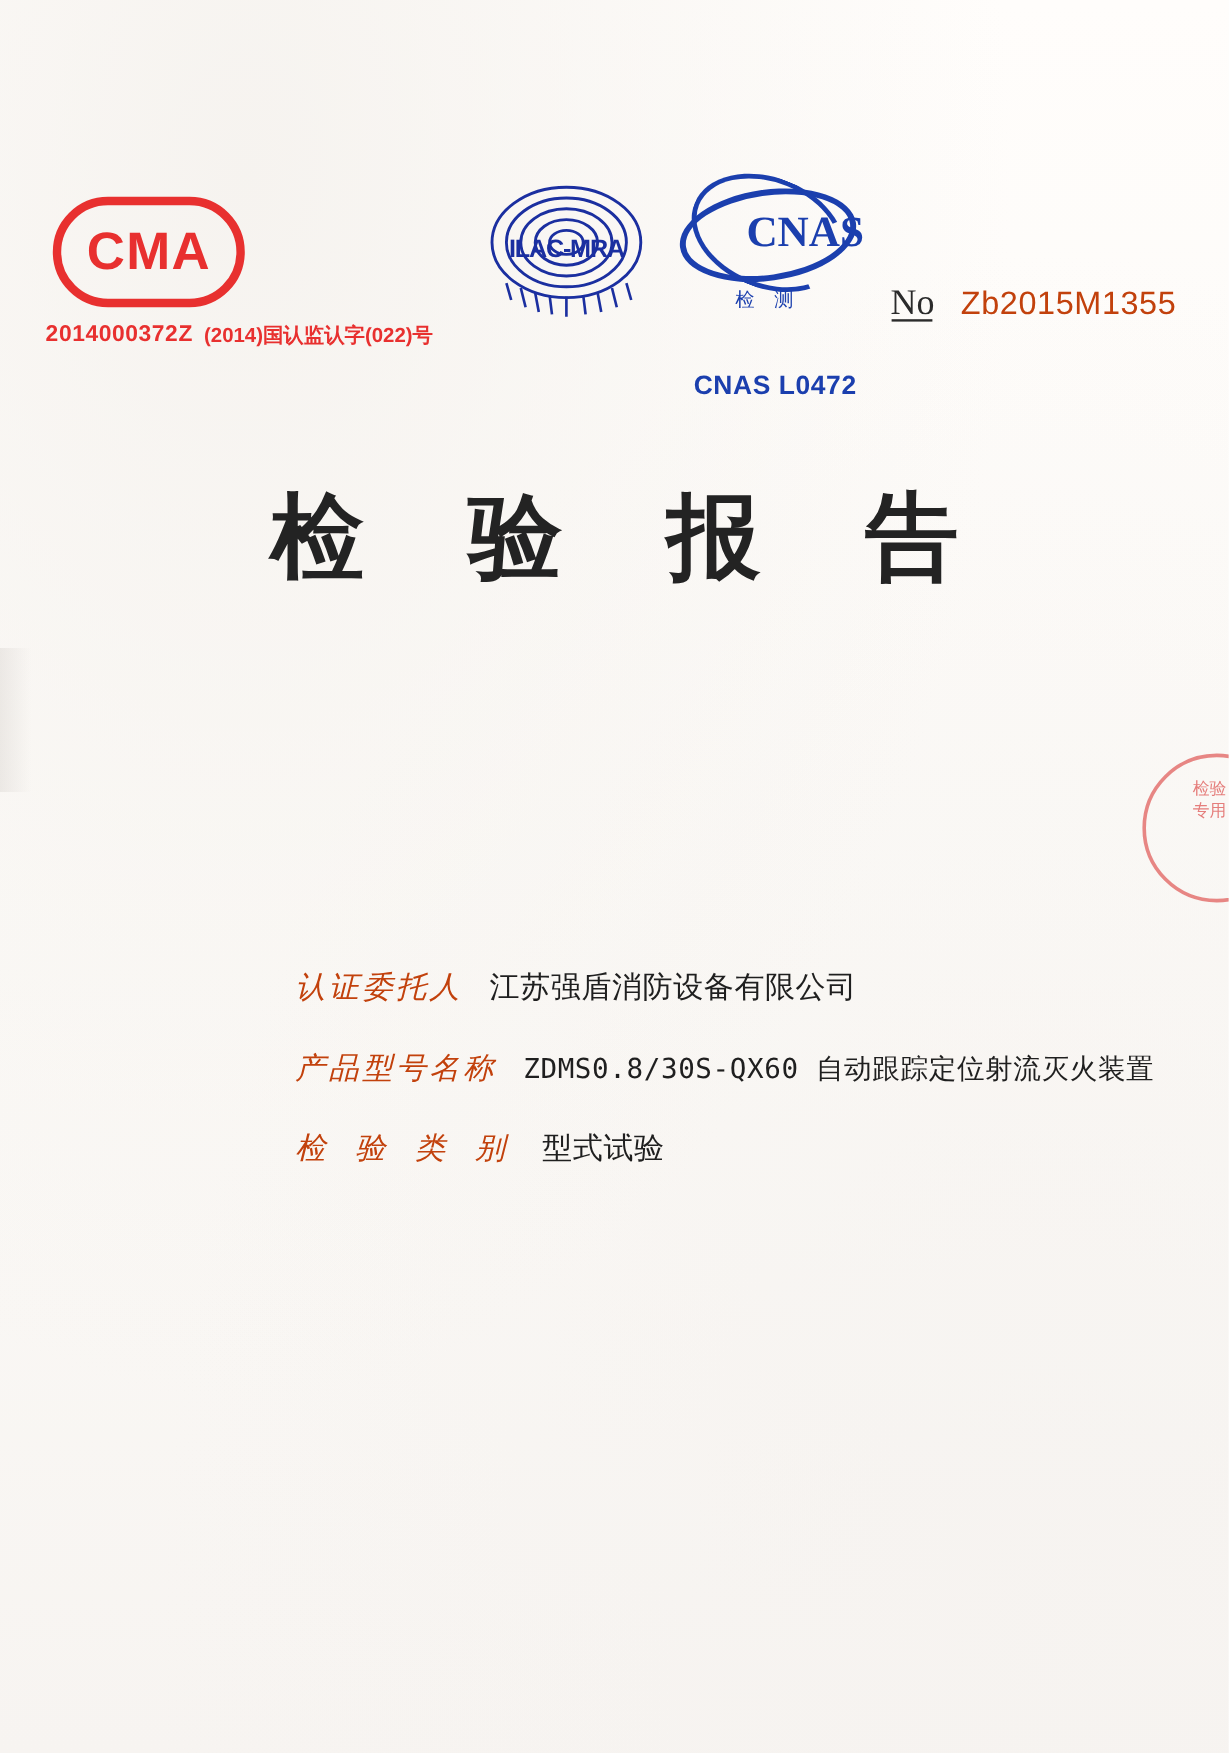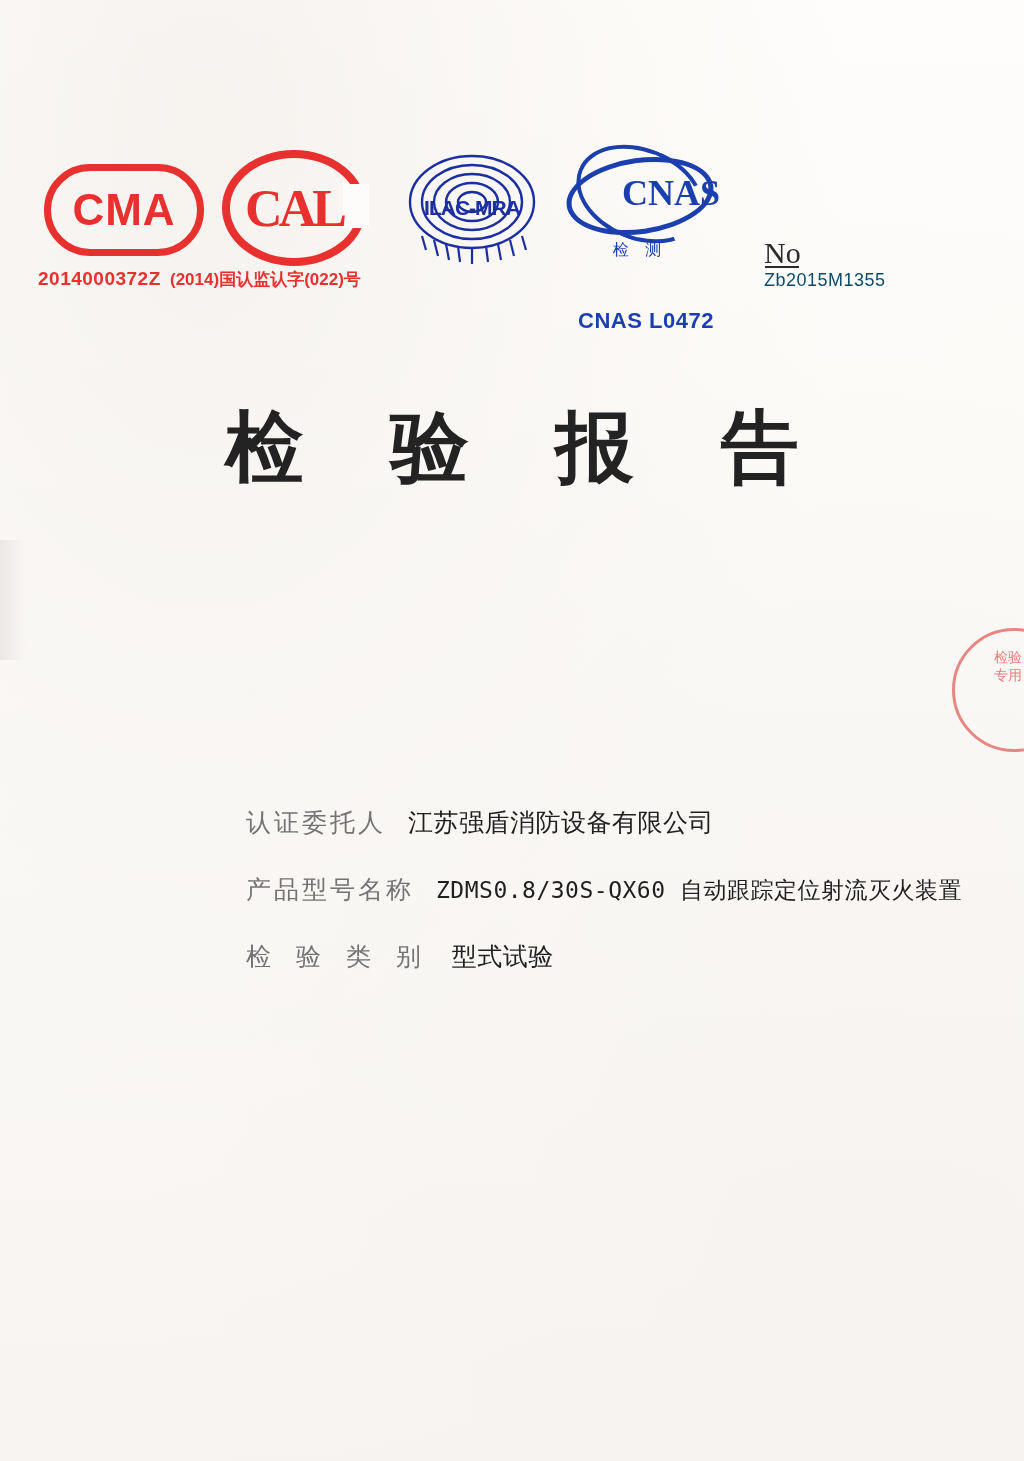--- a/index.html
+++ b/index.html
@@ -214,42 +214,41 @@
   }
 
   
   .report-no {
     position: absolute;
     left: 742px;
     top: 96px;
     display: flex;
     align-items: baseline;
     color: #2b2b2b;
-    flex-direction: column;
   }
   .report-no .no-sym {
     font-family: "Liberation Serif", serif;
     font-size: 30px;
     letter-spacing: 0px;
     position: relative;
   }
   .report-no .no-sym::after {
     content: "";
     position: absolute;
     left: 1px;
     right: 2px;
     bottom: 2px;
     height: 2px;
     background: #2b2b2b;
   }
   .report-no .no-val {
-    font-size: 18px;
+    font-size: 27px;
     margin-left: 22px;
     letter-spacing: 0.5px;
-    color: #0c4a6e;
+    color: #c2410c;
   }
 
   
   .doc-title {
     position: absolute;
     top: 396px;
     left: 0;
     width: 1024px;
     text-align: center;
     font-size: 78px;
@@ -270,21 +269,22 @@
   }
   .field-row {
     display: flex;
     align-items: baseline;
     margin-bottom: 34px;
     font-size: 25px;
     white-space: nowrap;
   }
   .field-label {
     letter-spacing: 3px;
-    color: #737373;
+    color: #c2410c;
+    font-style: italic;
   }
   .field-label.spaced {
     letter-spacing: 9px;
   }
   .field-value {
     margin-left: 22px;
     letter-spacing: 0.5px;
   }
   .field-value.mono {
     font-family: "DejaVu Sans Mono", "Liberation Mono", monospace;
@@ -334,25 +334,20 @@
   <div class="paper-fold"></div>
 
   <div class="marks">
 
     <div class="cma">
       <div class="cma-ring"></div>
       <div class="cma-text">CMA</div>
     </div>
     <div class="cma-code">2014000372Z</div>
 
-    <div class="cal">
-      <div class="cal-ring"></div>
-      <div class="cal-gap"></div>
-      <div class="cal-letters">CAL</div>
-    </div>
     <div class="cal-code">(2014)国认监认字(022)号</div>
 
     <div class="ilac">
       <svg width="152" height="142" viewBox="0 0 152 142" aria-hidden="true">
         <g fill="none" stroke="#1b2fa0" stroke-width="2.4">
           <ellipse cx="76" cy="62" rx="14" ry="10"></ellipse>
           <ellipse cx="76" cy="62" rx="26" ry="19"></ellipse>
           <ellipse cx="76" cy="62" rx="38" ry="28"></ellipse>
           <ellipse cx="76" cy="62" rx="50" ry="37"></ellipse>
           <ellipse cx="76" cy="62" rx="62" ry="46"></ellipse>

